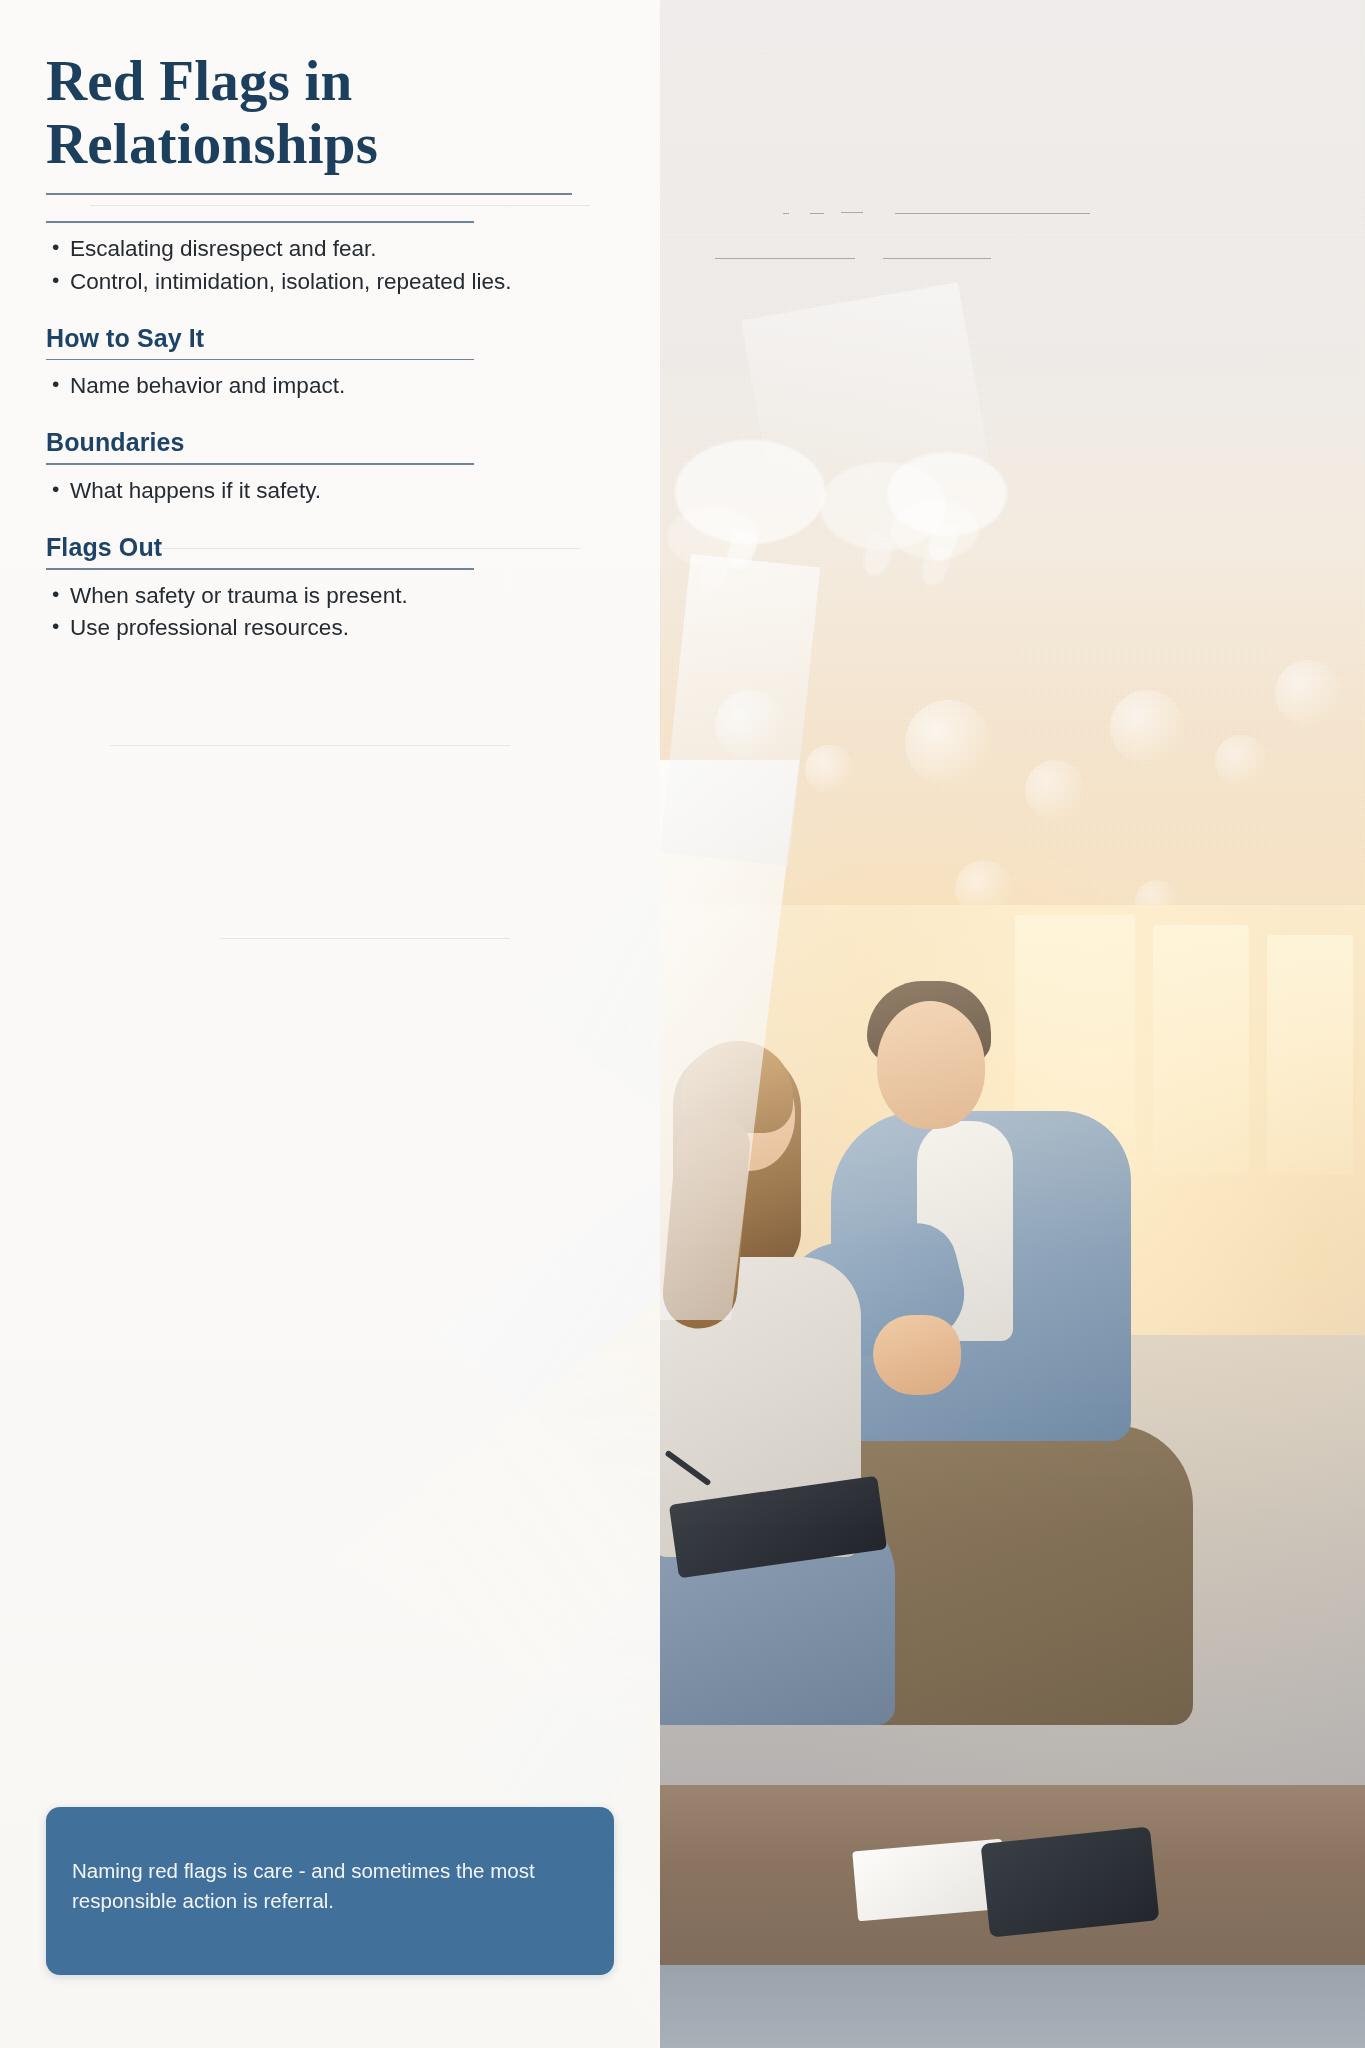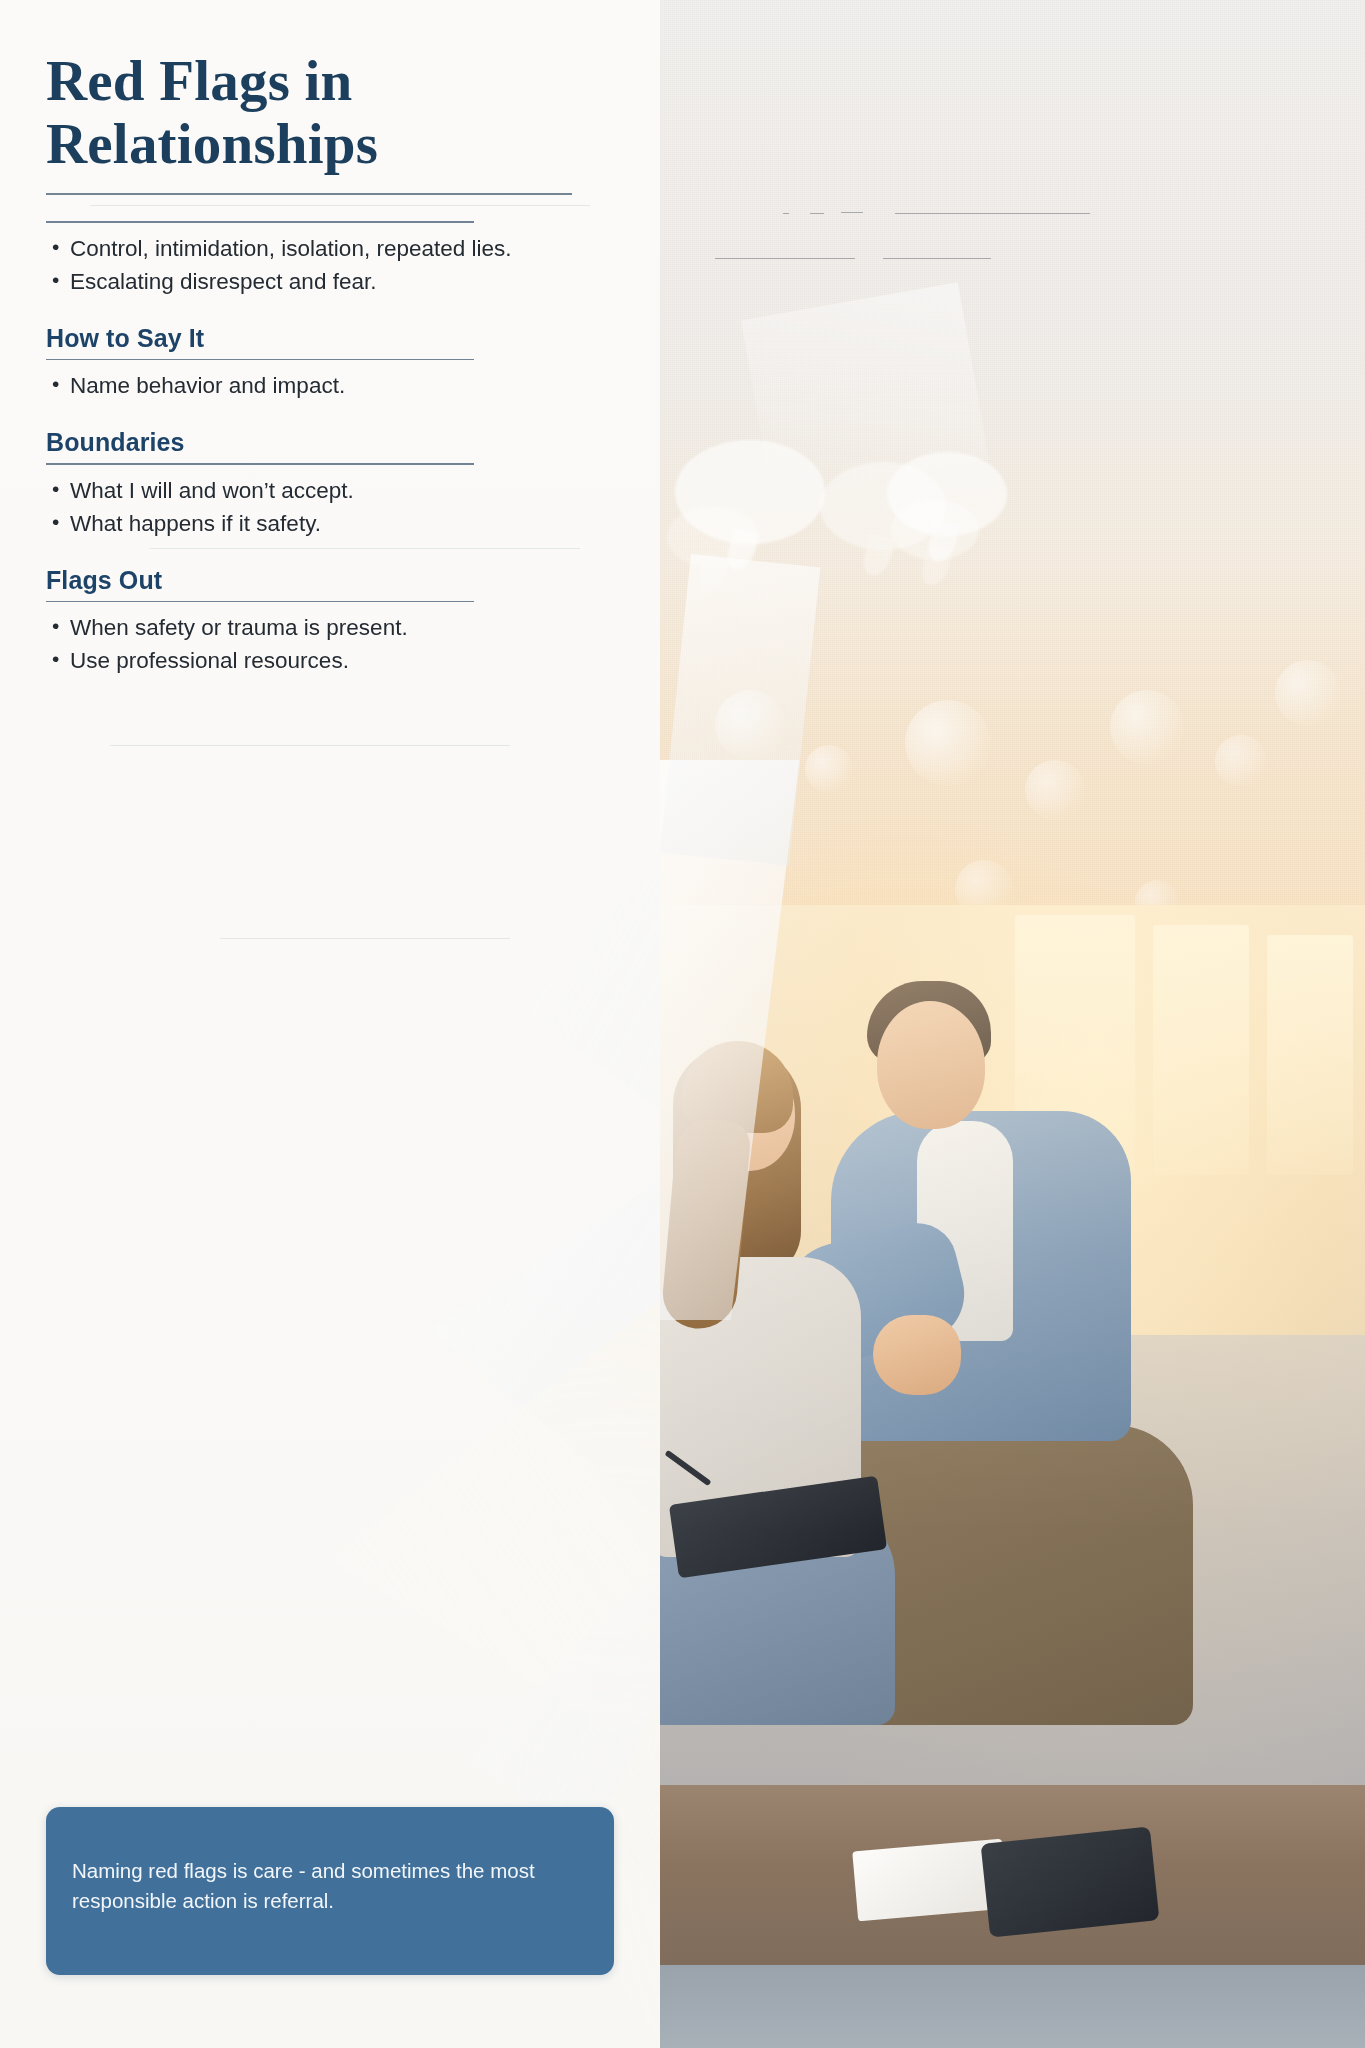--- a/index.html
+++ b/index.html
@@ -504,38 +504,37 @@
     <div class="left-content">
 
       <h1 class="title">Red Flags in Relationships</h1>
 
 
       <div class="head-rule"></div>
 
       <div class="section">
         <div class="sec-rule"></div>
         <ul class="bullets">
+          <li>Escalating disrespect and fear.</li>
           <li>Control, intimidation, isolation, repeated lies.</li>
-          <li>Escalating disrespect and fear.</li>
         </ul>
       </div>
 
       <div class="section">
         <h2 class="sec-title">How to Say It</h2>
         <div class="sec-rule"></div>
         <ul class="bullets">
           <li>Name behavior and impact.</li>
         </ul>
       </div>
 
       <div class="section">
         <h2 class="sec-title">Boundaries</h2>
         <div class="sec-rule"></div>
         <ul class="bullets">
-          <li>What I will and won’t accept.</li>
           <li>What happens if it safety.</li>
         </ul>
       </div>
 
       <div class="section">
         <h2 class="sec-title">Flags Out</h2>
         <div class="sec-rule"></div>
         <ul class="bullets">
           <li>When safety or trauma is present.</li>
           <li>Use professional resources.</li>

